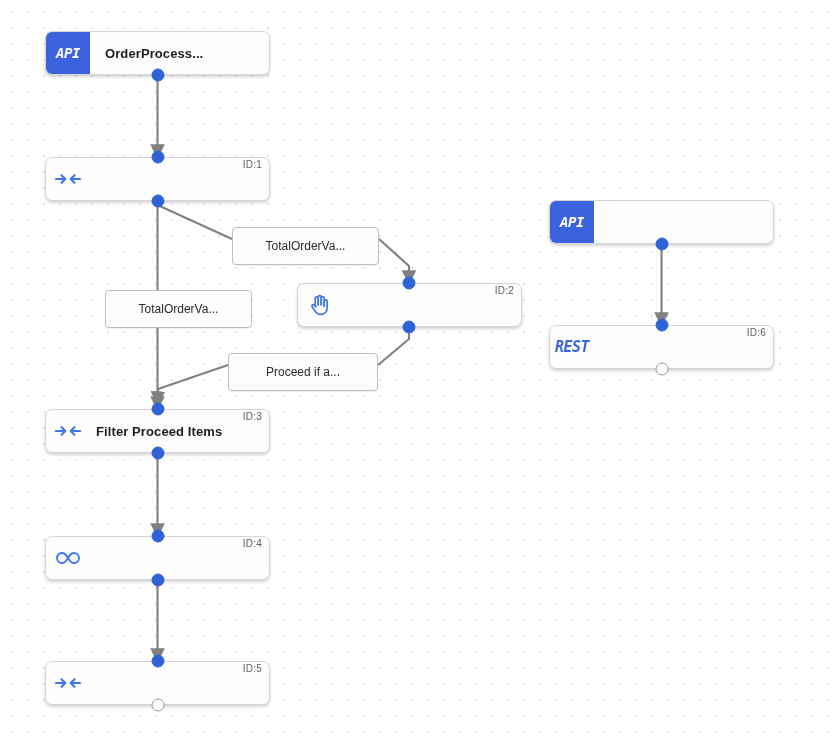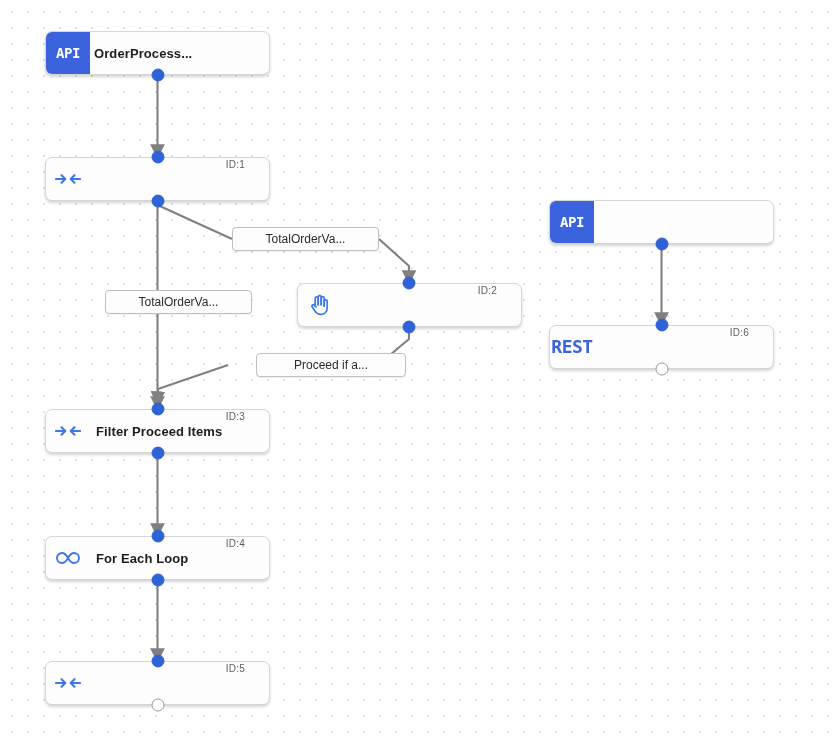--- a/index.html
+++ b/index.html
@@ -53,36 +53,37 @@
   
   .node-icon {
     box-sizing: border-box;
     width: 44px;
     min-width: 44px;
     display: flex;
     align-items: center;
     justify-content: center;
     border-radius: 6px 0 0 6px;
     overflow: hidden;
+    font-style: italic;
   }
   .node-icon.badge {
     background: #3b63dd;
   }
   .badge-text {
     color: #ffffff;
     font-family: "DejaVu Sans Mono", "Liberation Mono", monospace;
     font-size: 14px;
     font-weight: 700;
     letter-spacing: -0.4px;
     line-height: 1;
   }
   .rest-text {
     color: #3b63dd;
     font-family: "DejaVu Sans Mono", "Liberation Mono", monospace;
-    font-size: 18px;
+    font-size: 15px;
     font-weight: 700;
     letter-spacing: -0.5px;
     line-height: 1;
   }
   .glyph {
     color: #3f77e8;
     line-height: 1;
     display: block;
   }
   .glyph svg { display: block; }
@@ -92,27 +93,27 @@
     display: flex;
     align-items: center;
     font-size: 13px;
     font-weight: 700;
     color: #1d1d1d;
     padding-left: 6px;
     padding-right: 10px;
     white-space: nowrap;
     letter-spacing: 0.1px;
   }
-  .node.with-badge .node-title { padding-left: 4px; }
+  .node.with-badge .node-title { padding-left: 15px; }
 
   
   .node-id {
     position: absolute;
     top: 2px;
-    right: 24px;
+    right: 7px;
     font-size: 10px;
     color: #5d5d5d;
     letter-spacing: 0.2px;
     line-height: 1;
   }
 
   
   .port {
     position: absolute;
     width: 13px;
@@ -128,21 +129,21 @@
   }
   .port.hollow {
     background: #ffffff;
     border: 1.6px solid #9a9a9a;
   }
 
   
   .edge-label {
     position: absolute;
     box-sizing: border-box;
-    height: 24px;
+    height: 38px;
     background: #fdfdfd;
     border: 1px solid #bfbfbf;
     border-radius: 4px;
     display: flex;
     align-items: center;
     justify-content: center;
     font-size: 12px;
     color: #2b2b2b;
     padding: 0 10px;
     white-space: nowrap;
@@ -180,21 +181,21 @@
       <path d="M 661.5 244 L 661.5 325" marker-end="url(#arrow)"></path>
     </g>
   </svg>
 
   <div class="edge-label" style="left:232px; top:227px; width:147px;">
     <span>TotalOrderVa...</span>
   </div>
   <div class="edge-label" style="left:105px; top:290px; width:147px;">
     <span>TotalOrderVa...</span>
   </div>
-  <div class="edge-label" style="left:228px; top:353px; width:150px;margin-left:28px;">
+  <div class="edge-label" style="left:228px; top:353px; width:150px;">
     <span>Proceed if a...</span>
   </div>
 
   <div class="node with-badge" style="left:45px; top:31px; width:225px;">
     <div class="node-icon badge">
       <span class="badge-text">API</span>
     </div>
     <div class="node-title">OrderProcess...</div>
   </div>
   <div class="port filled" style="left:157.5px; top:75px;"></div>
@@ -255,21 +256,20 @@
   <div class="port filled" style="left:157.5px; top:453px;"></div>
 
   <div class="node" style="left:45px; top:536px; width:225px;">
     <div class="node-icon">
       <span class="glyph">
         <svg width="26" height="16" viewBox="0 0 26 16">
           <path d="M13 8 C11 4.4 9.2 3 7 3 A5 5 0 0 0 7 13 C9.2 13 11 11.6 13 8 C15 4.4 16.8 3 19 3 A5 5 0 0 1 19 13 C16.8 13 15 11.6 13 8 Z" fill="none" stroke="#3f77e8" stroke-width="1.9" stroke-linecap="round"></path>
         </svg>
       </span>
     </div>
-    <div class="node-title">For Each Loop</div>
     <div class="node-id">ID:4</div>
   </div>
   <div class="port filled" style="left:157.5px; top:536px;"></div>
   <div class="port filled" style="left:157.5px; top:580px;"></div>
 
   <div class="node" style="left:45px; top:661px; width:225px;">
     <div class="node-icon">
       <span class="glyph">
         <svg width="26" height="16" viewBox="0 0 26 16">
           <g fill="none" stroke="#3f77e8" stroke-width="2.1" stroke-linecap="round" stroke-linejoin="round">

